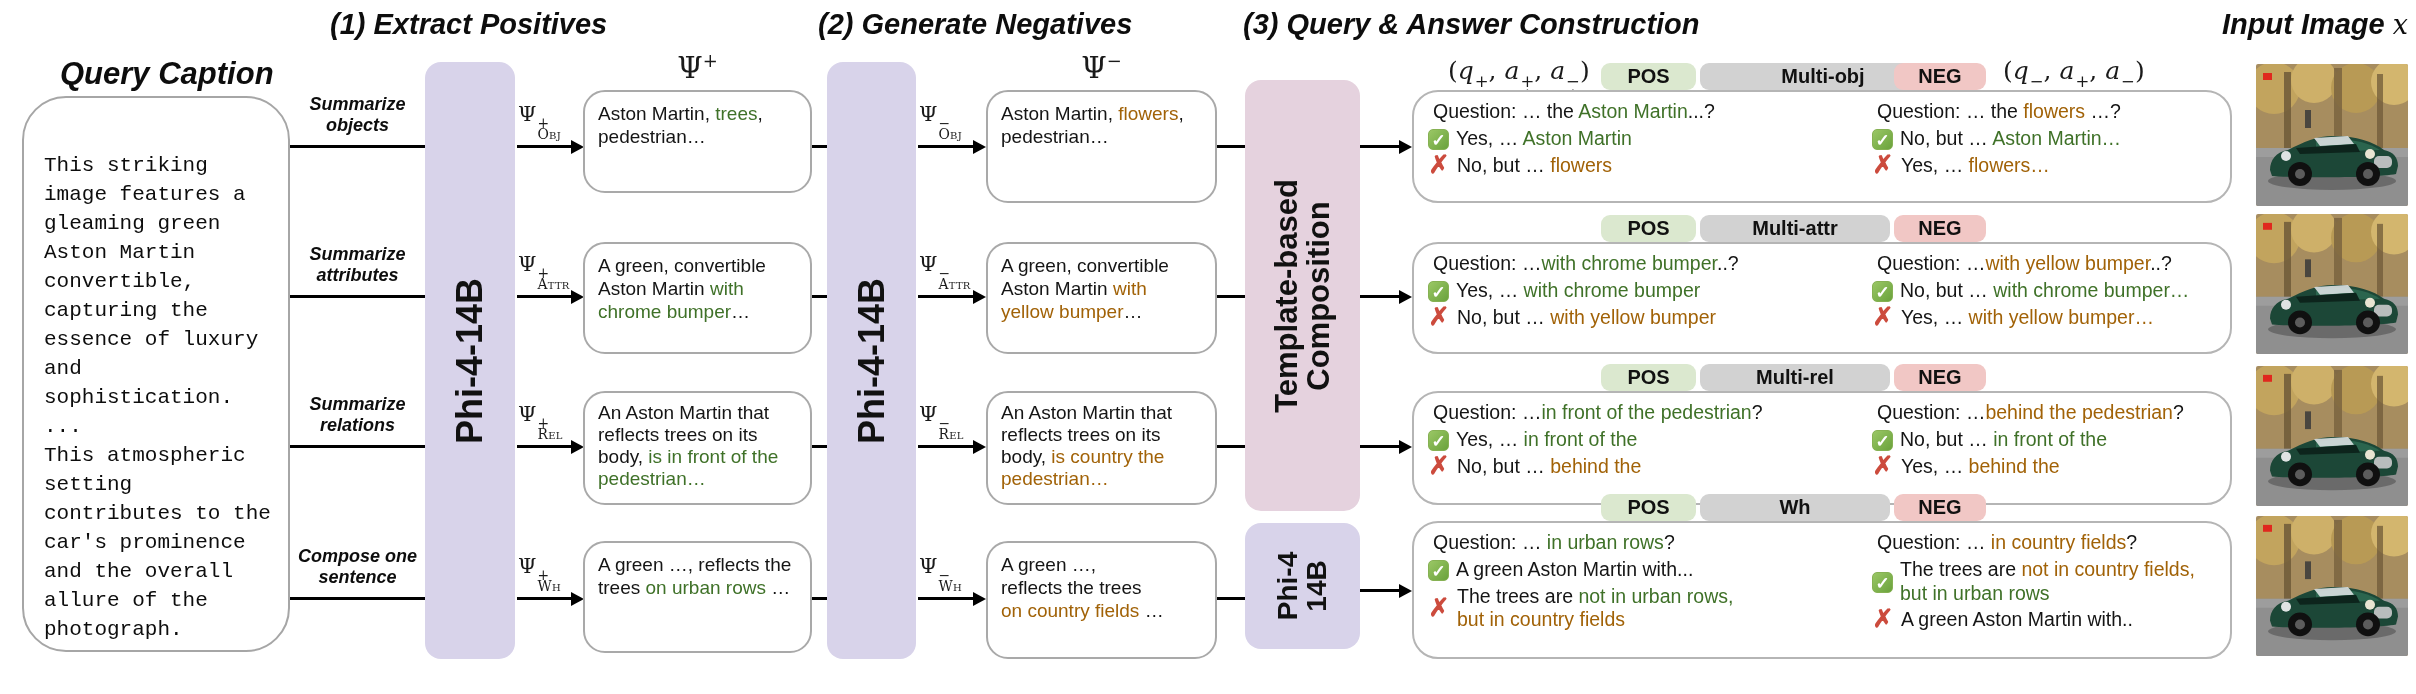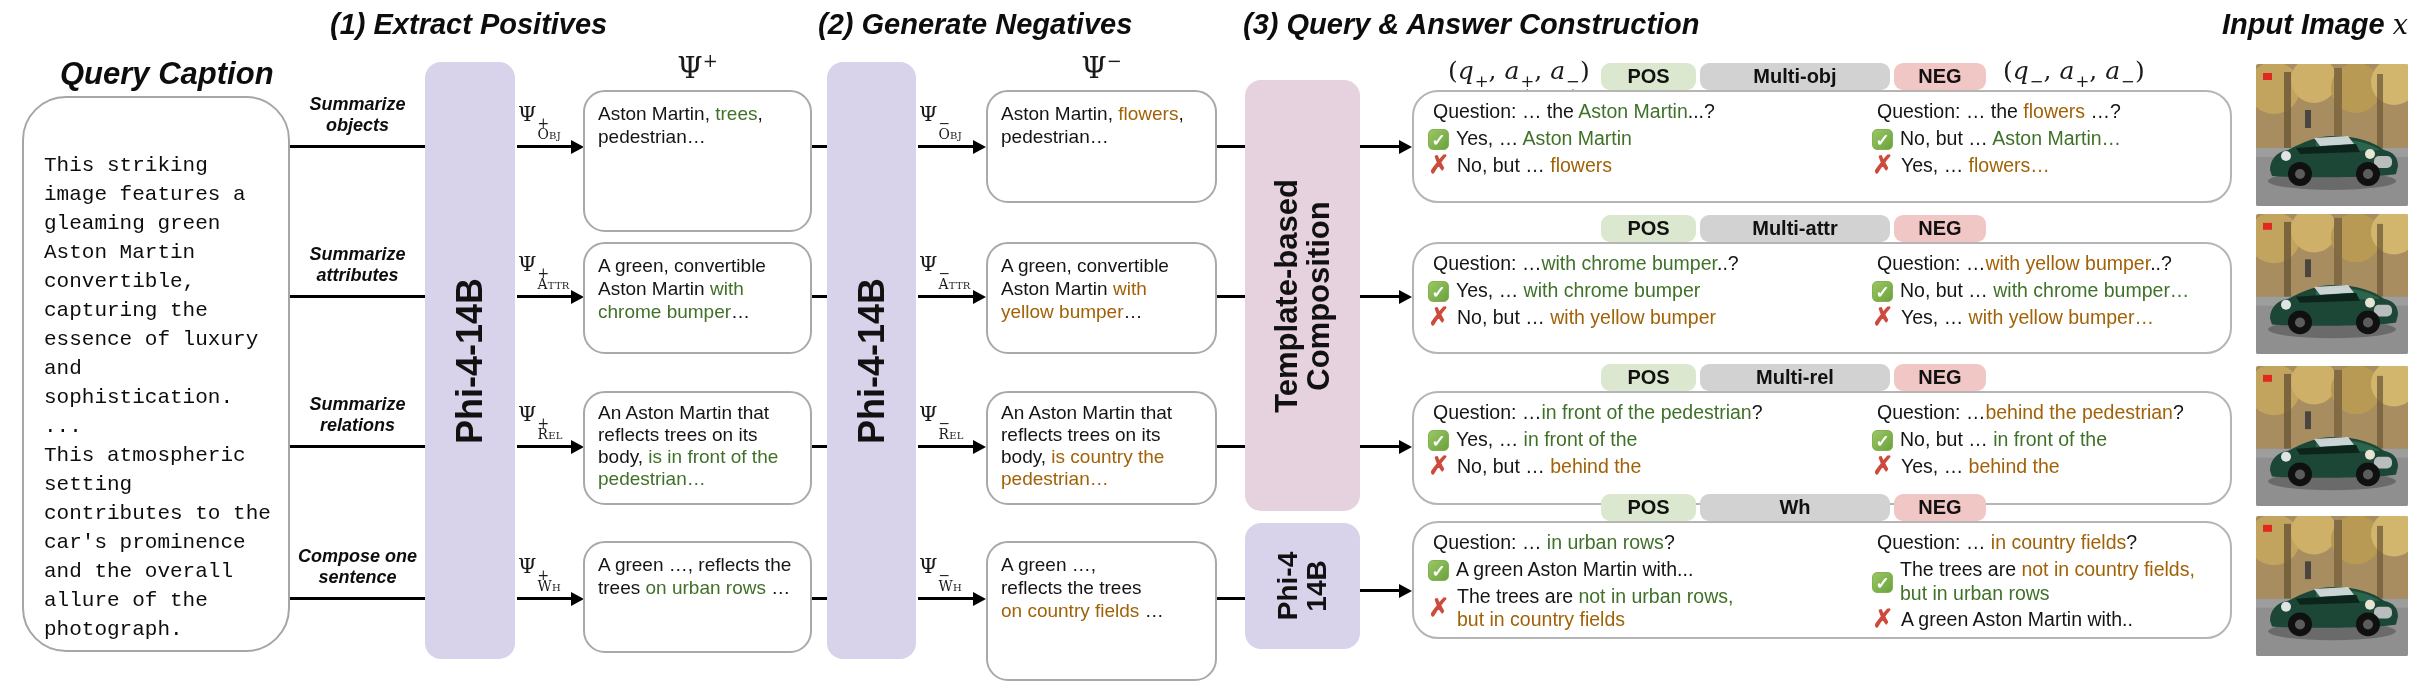--- a/index.html
+++ b/index.html
@@ -152,40 +152,40 @@
     <span>Summarize</span><br><span>objects</span>
   </div>
   <div class="hline" style="left:290px;top:145px;width:135px;"></div>
   <div class="psi" style="left:518px;top:102px;">
     <span>Ψ</span><span class="ss">
         <span>+</span>
         <span class="sc">Obj</span>
       </span>
   </div>
   <div class="hline ahead" style="left:517px;top:145px;width:55px;"></div>
-  <div class="card" style="left:583px;top:90px;width:229px;height:142px;">
+  <div class="card" style="left:583px;top:90px;width:229px;height:103px;">
     <div class="cardtext"><span class="sg-k">Aston Martin, </span><span class="sg-g">trees</span><span class="sg-k">,
 pedestrian…</span></div>
   </div>
   <div class="hline" style="left:812px;top:145px;width:15px;"></div>
   <div class="psi" style="left:919px;top:102px;">
     <span>Ψ</span><span class="ss">
         <span>−</span>
         <span class="sc">Obj</span>
       </span>
   </div>
   <div class="hline ahead" style="left:918px;top:145px;width:56px;"></div>
   <div class="card" style="left:986px;top:90px;width:231px;height:113px;">
     <div class="cardtext"><span class="sg-k">Aston Martin, </span><span class="sg-r">flowers</span><span class="sg-k">,
 pedestrian…</span></div>
   </div>
   <div class="hline" style="left:1217px;top:145px;width:28px;"></div>
   <div class="hline ahead" style="left:1360px;top:145px;width:40px;"></div>
   <div class="tag tag-pos" style="left:1601px;top:63px;width:95px;">POS</div>
-  <div class="tag tag-type" style="left:1700px;top:63px;width:190px;">Multi-obj</div>
+  <div class="tag tag-type" style="left:1700px;top:63px;width:190px;padding-left:28px;">Multi-obj</div>
   <div class="tag tag-neg" style="left:1894px;top:63px;width:92px;">NEG</div>
   <div class="bigcard" style="left:1412px;top:90px;width:820px;height:113px;">
     <div class="qa">
       <div class="qacol">
         <div class="qline q">
             <span class="txt"><span class="sg-k">Question: … the </span><span class="sg-g">Aston Martin</span><span class="sg-k">...?</span></span>
           </div>
         <div class="qline">
             <span class="ic-check">✓</span>
             <span class="txt"><span class="sg-k">Yes, … </span><span class="sg-g">Aston Martin</span></span>
@@ -348,31 +348,31 @@
     <div class="cardtext"><span class="sg-k">A green …, reflects the trees </span><span class="sg-g">on urban rows</span><span class="sg-k"> …</span></div>
   </div>
   <div class="hline" style="left:812px;top:597px;width:15px;"></div>
   <div class="psi" style="left:919px;top:554px;">
     <span>Ψ</span><span class="ss">
         <span>−</span>
         <span class="sc">Wh</span>
       </span>
   </div>
   <div class="hline ahead" style="left:918px;top:597px;width:56px;"></div>
-  <div class="card" style="left:986px;top:541px;width:231px;height:140px;">
+  <div class="card" style="left:986px;top:541px;width:231px;height:118px;">
     <div class="cardtext"><span class="sg-k">A green …,
 reflects the trees
 </span><span class="sg-r">on country fields</span><span class="sg-k"> …</span></div>
   </div>
   <div class="hline" style="left:1217px;top:597px;width:28px;"></div>
   <div class="hline ahead" style="left:1360px;top:589px;width:40px;"></div>
   <div class="tag tag-pos" style="left:1601px;top:494px;width:95px;">POS</div>
   <div class="tag tag-type" style="left:1700px;top:494px;width:190px;">Wh</div>
   <div class="tag tag-neg" style="left:1894px;top:494px;width:92px;">NEG</div>
-  <div class="bigcard" style="left:1412px;top:521px;width:820px;height:118px;">
+  <div class="bigcard" style="left:1412px;top:521px;width:820px;height:138px;">
     <div class="qa">
       <div class="qacol">
         <div class="qline q">
             <span class="txt"><span class="sg-k">Question: … </span><span class="sg-g">in urban rows</span><span class="sg-k">?</span></span>
           </div>
         <div class="qline">
             <span class="ic-check">✓</span>
             <span class="txt"><span class="sg-k">A green Aston Martin with...</span></span>
           </div>
         <div class="qline">

